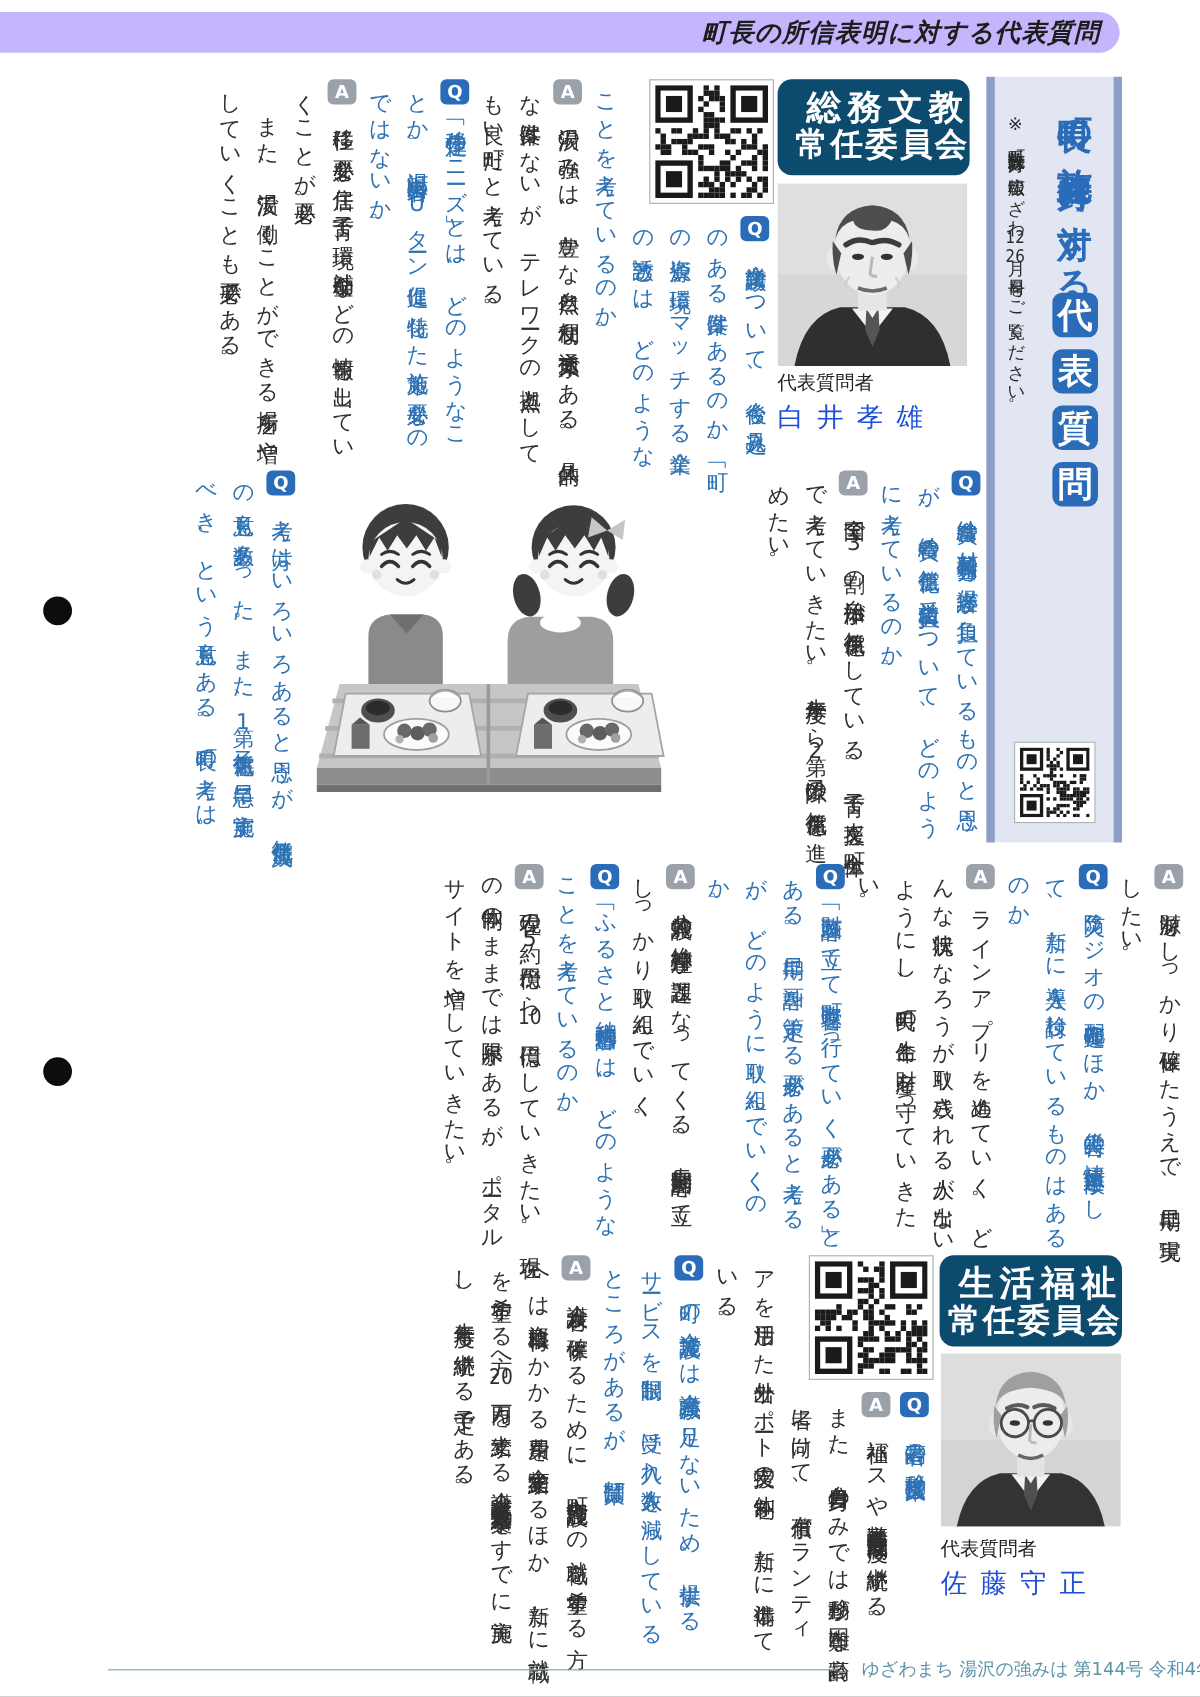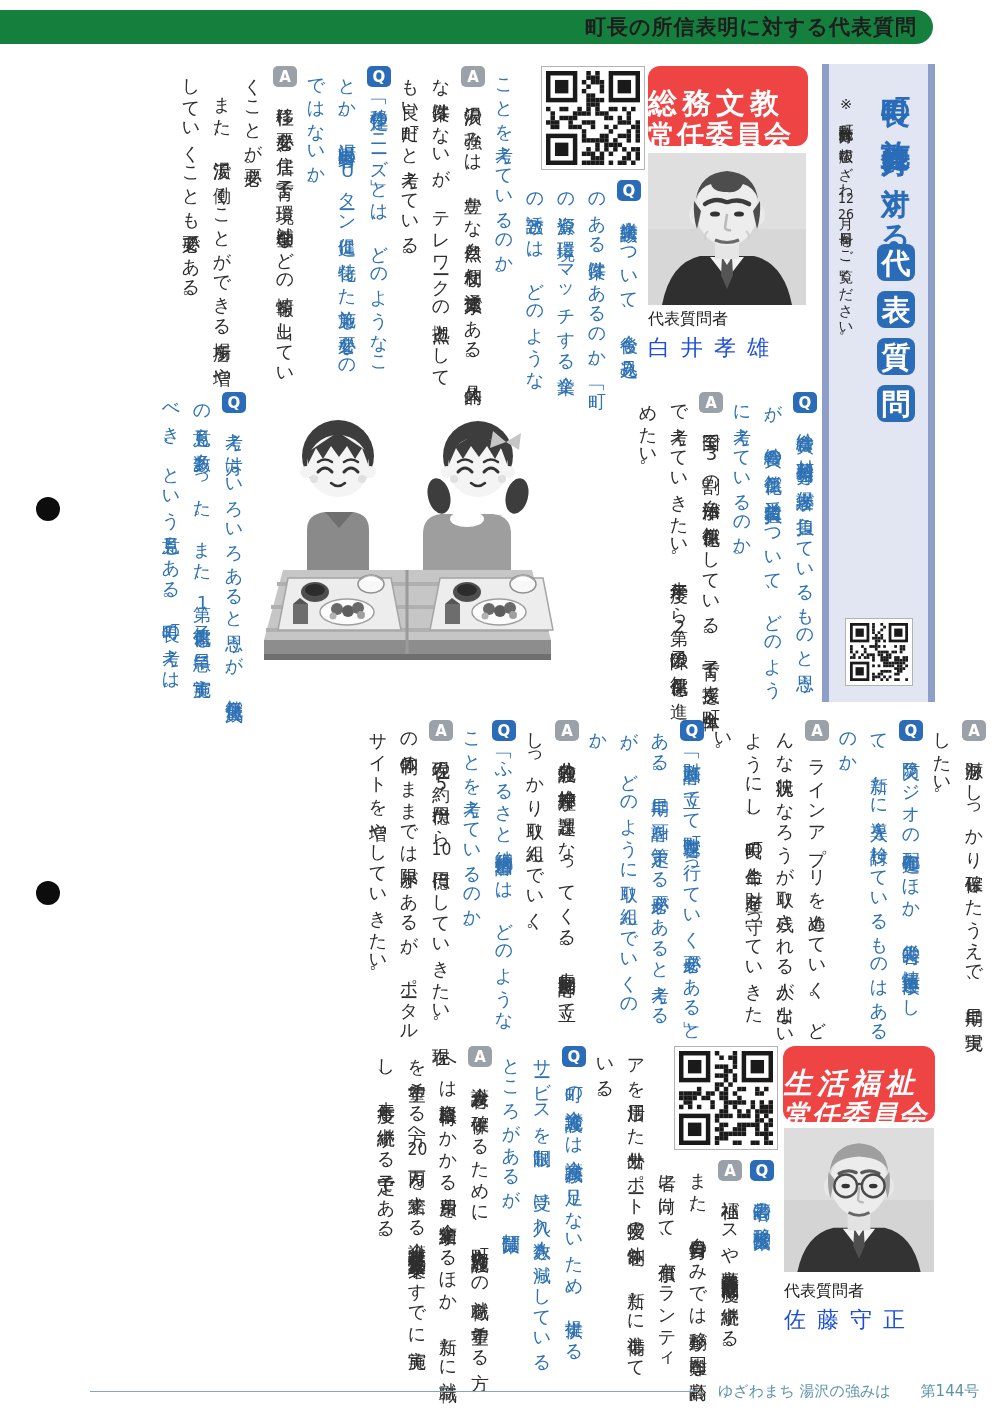--- a/index.html
+++ b/index.html
@@ -6,24 +6,24 @@
   .page {
     position:relative; width:1000px; height:1414px; margin:0 auto;
     background:#ffffff; overflow:hidden;
     font-family:"DejaVu Sans","Liberation Sans",sans-serif;
     color:#2f2f2f;
   }
 
   
   .header-bar {
     position:absolute; left:0; top:10px; width:933px; height:34px;
-    background:#15803d; border-radius:0 17px 17px 0;
+    background:#c4b5fd; border-radius:0 17px 17px 0;
     display:flex; align-items:center; justify-content:flex-end;
     padding-right:16px; box-sizing:border-box;
-    font-size:21px; font-weight:bold; color:#1d1d1d; letter-spacing:1px;
+    font-size:21px; font-weight:bold; color:#1d1d1d; letter-spacing:1px;font-style:italic;
   }
 
   
   .title-block {
     position:absolute; left:822px; top:64px; width:113px; height:638px;
     background:#e1e6f2; box-sizing:border-box;
     border-left:7px solid #8d9fc9; border-right:7px solid #8d9fc9;
   }
   .title-main {
     position:absolute; top:10px; right:8px; height:610px;
@@ -39,27 +39,27 @@
   .title-note {
     position:absolute; top:32px; left:7px; height:566px;
     writing-mode:vertical-rl; text-orientation:mixed;
     font-size:14.5px; color:#2a2a2a; line-height:19px; letter-spacing:1px;
   }
   .qr-title { position:absolute; bottom:16px; left:50%; transform:translateX(-50%);
     width:68px; height:68px; }
 
   
   .committee {
-    position:absolute; background:#ef4444; border-radius:12px; color:#fff;
-    text-align:left; box-sizing:border-box; padding-top:20px;
+    position:absolute; background:#0c4a6e; border-radius:12px; color:#fff;
+    text-align:right; box-sizing:border-box; padding-top:6px;
   }
   .committee .l1 { font-size:29px; font-weight:bold; letter-spacing:5px; line-height:34px; }
   .committee .l2 { font-size:27px; font-weight:bold; letter-spacing:2px; line-height:30px; }
   .committee-soumu { left:648px; top:66px; width:160px; height:80px; }
-  .committee-seikatsu { left:783px; top:1046px; width:152px; height:76px;font-style:italic; }
+  .committee-seikatsu { left:783px; top:1046px; width:152px; height:76px; }
 
   .photo { position:absolute; }
   .photo svg { display:block; }
   .photo-shirai { left:648px; top:153px; width:158px; height:152px; }
   .photo-sato   { left:784px; top:1128px; width:150px; height:148px; }
 
   .caption-block { position:absolute; }
   .caption-shirai { left:648px; top:309px; width:158px; }
   .caption-sato   { left:784px; top:1281px; width:150px; }
   .caption-block .cap  { font-size:16px; color:#222; }
@@ -102,21 +102,21 @@
   .lunch-illustration svg { display:block; width:100%; height:100%; }
 
   
   .punch { position:absolute; left:36px; width:24px; height:24px; border-radius:50%; background:#0d0d0d; }
   .punch-1 { top:497px; }
   .punch-2 { top:881px; }
 
   
   .footer-line { position:absolute; left:90px; top:1391px; width:608px; height:1px; background:#7fa8bd; }
   .footer-text { position:absolute; left:718px; top:1382px; font-size:15px; color:#5b93a8; white-space:nowrap; }
-  .footer-text .fsep { margin-left:30px;text-align:right; }
+  .footer-text .fsep { margin-left:4px;text-align:right; }
   .footer-page { position:absolute; left:962px; top:1379px; font-size:18px; color:#3e7d99;margin-top:35px; }
 </style>
 </head>
 <body>
 
 <div class="page">
 
   <div class="header-bar">
     <span>町長の所信表明に対する代表質問</span>
   </div>

